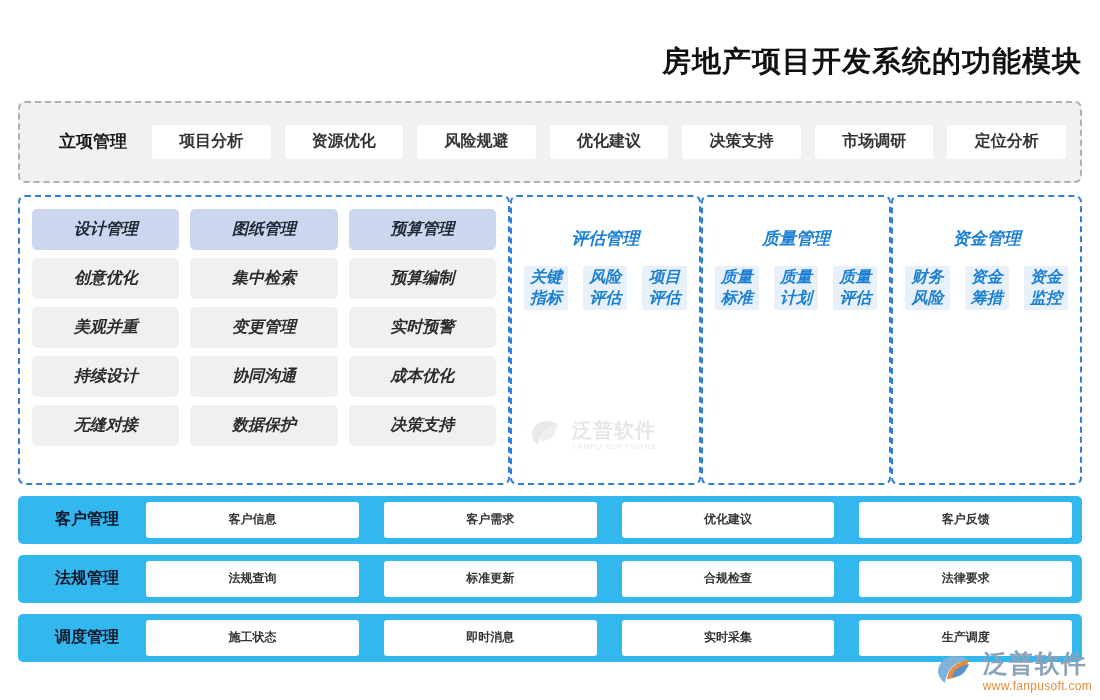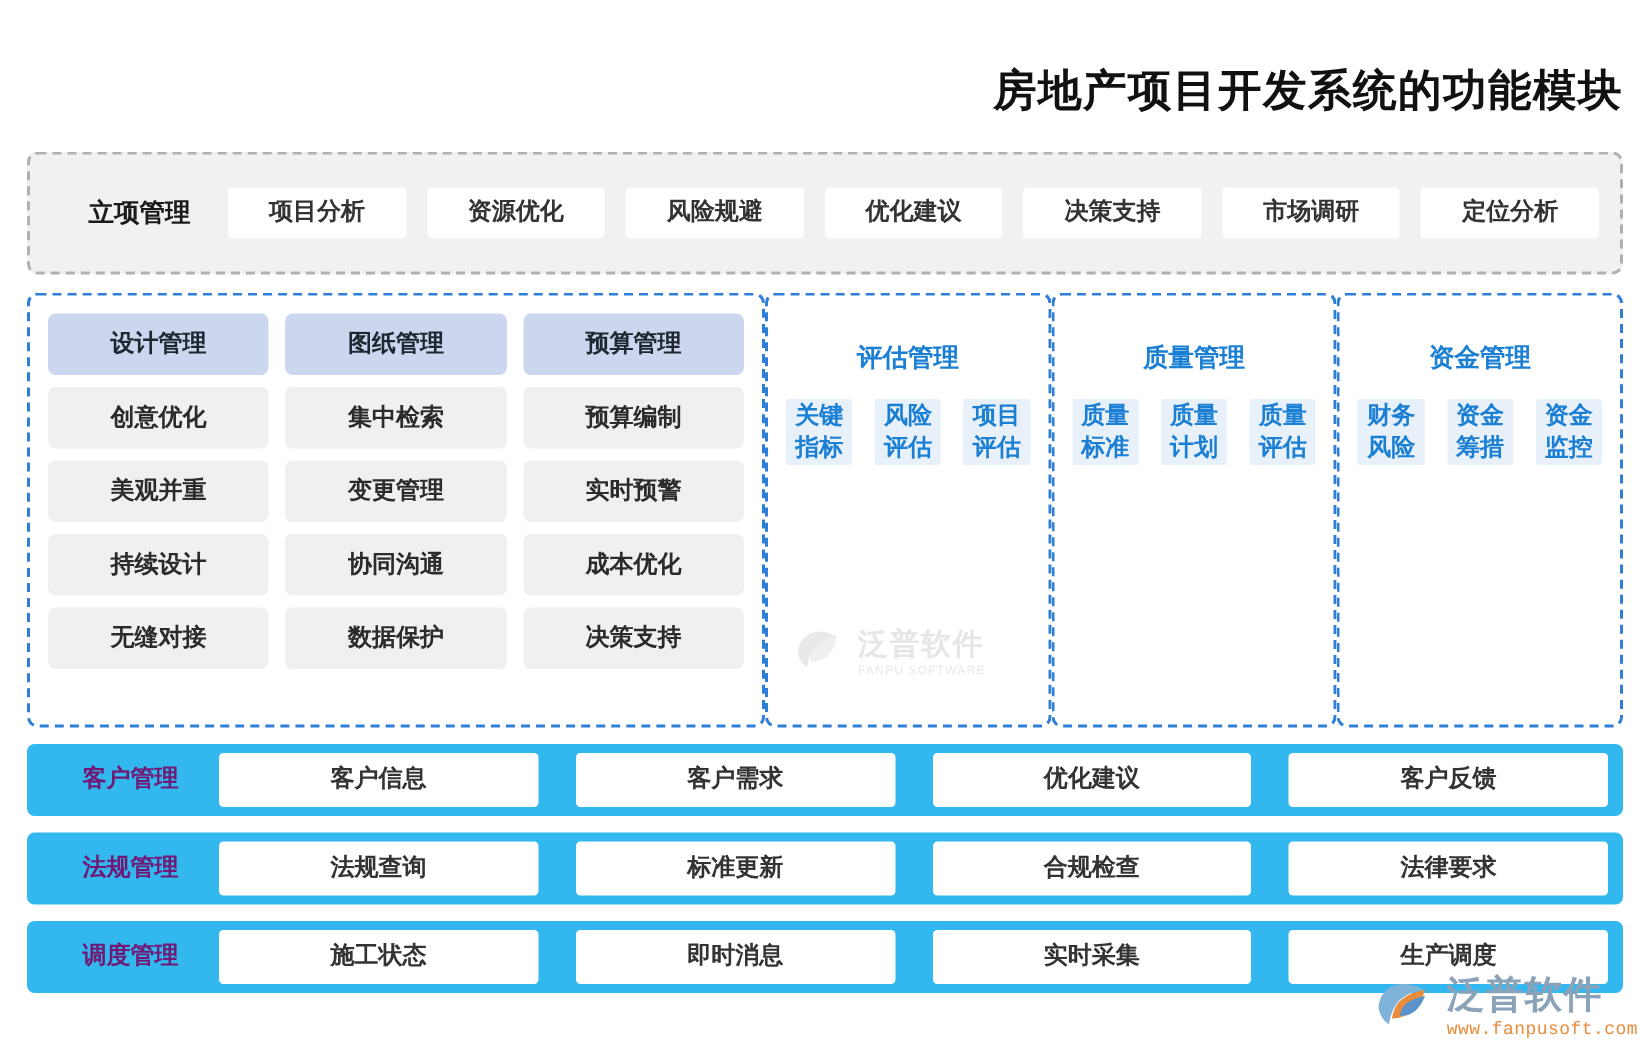--- a/index.html
+++ b/index.html
@@ -62,20 +62,21 @@
     font-size: 16px;
     font-weight: bold;
     color: #333333;
   }
 
   
   .mid-row {
     margin-top: 12px;
     display: flex;
     height: 290px;
+    font-style: italic;
   }
   .panel {
     border: 2px dashed #2f7fd8;
     border-radius: 7px;
     background: #ffffff;
     padding: 12px 12px 10px 12px;
   }
   .panel.wide { flex: 0 0 492px; }
   .panel.narrow { flex: 1; }
 
@@ -130,36 +131,36 @@
     border-radius: 5px;
     display: flex;
     align-items: center;
     padding: 0 10px;
   }
   .bar .head {
     flex: 0 0 118px;
     text-align: center;
     font-size: 16px;
     font-weight: bold;
-    color: #701a75;
+    color: #0f172a;
   }
   .bar .cells {
     flex: 1;
     display: flex;
     gap: 25px;
   }
   .bar .cell {
     flex: 1;
     height: 36px;
     background: #ffffff;
     border-radius: 3px;
     display: flex;
     align-items: center;
     justify-content: center;
-    font-size: 16px;
+    font-size: 12px;
     font-weight: bold;
     color: #333333;
   }
 
   
   .wm-center {
     position: absolute;
     left: 528px; top: 418px;
     display: flex;
     align-items: center;
@@ -174,21 +175,21 @@
   .wm-corner {
     position: absolute;
     right: 8px; bottom: 8px;
     display: flex;
     align-items: flex-end;
     gap: 5px;
     pointer-events: none;
   }
   .wm-corner .wm-txt { display: flex; flex-direction: column; line-height: 1; }
   .wm-corner .wm-cn { font-size: 25px; font-weight: bold; color: #8aa3b8; letter-spacing: 1px; }
-  .wm-corner .wm-en { font-size: 12px; color: #e98c3c; letter-spacing: .3px; margin-top: 4px; font-family: Liberation Mono, monospace; }
+  .wm-corner .wm-en { font-size: 12px; color: #e98c3c; letter-spacing: .3px; margin-top: 4px; font-family: Liberation Sans, sans-serif; }
 </style>
 </head>
 <body>
 
 <div id="page">
 
   <div class="title">房地产项目开发系统的功能模块</div>
 
   <div class="top-band">
     <div class="head">立项管理</div>

